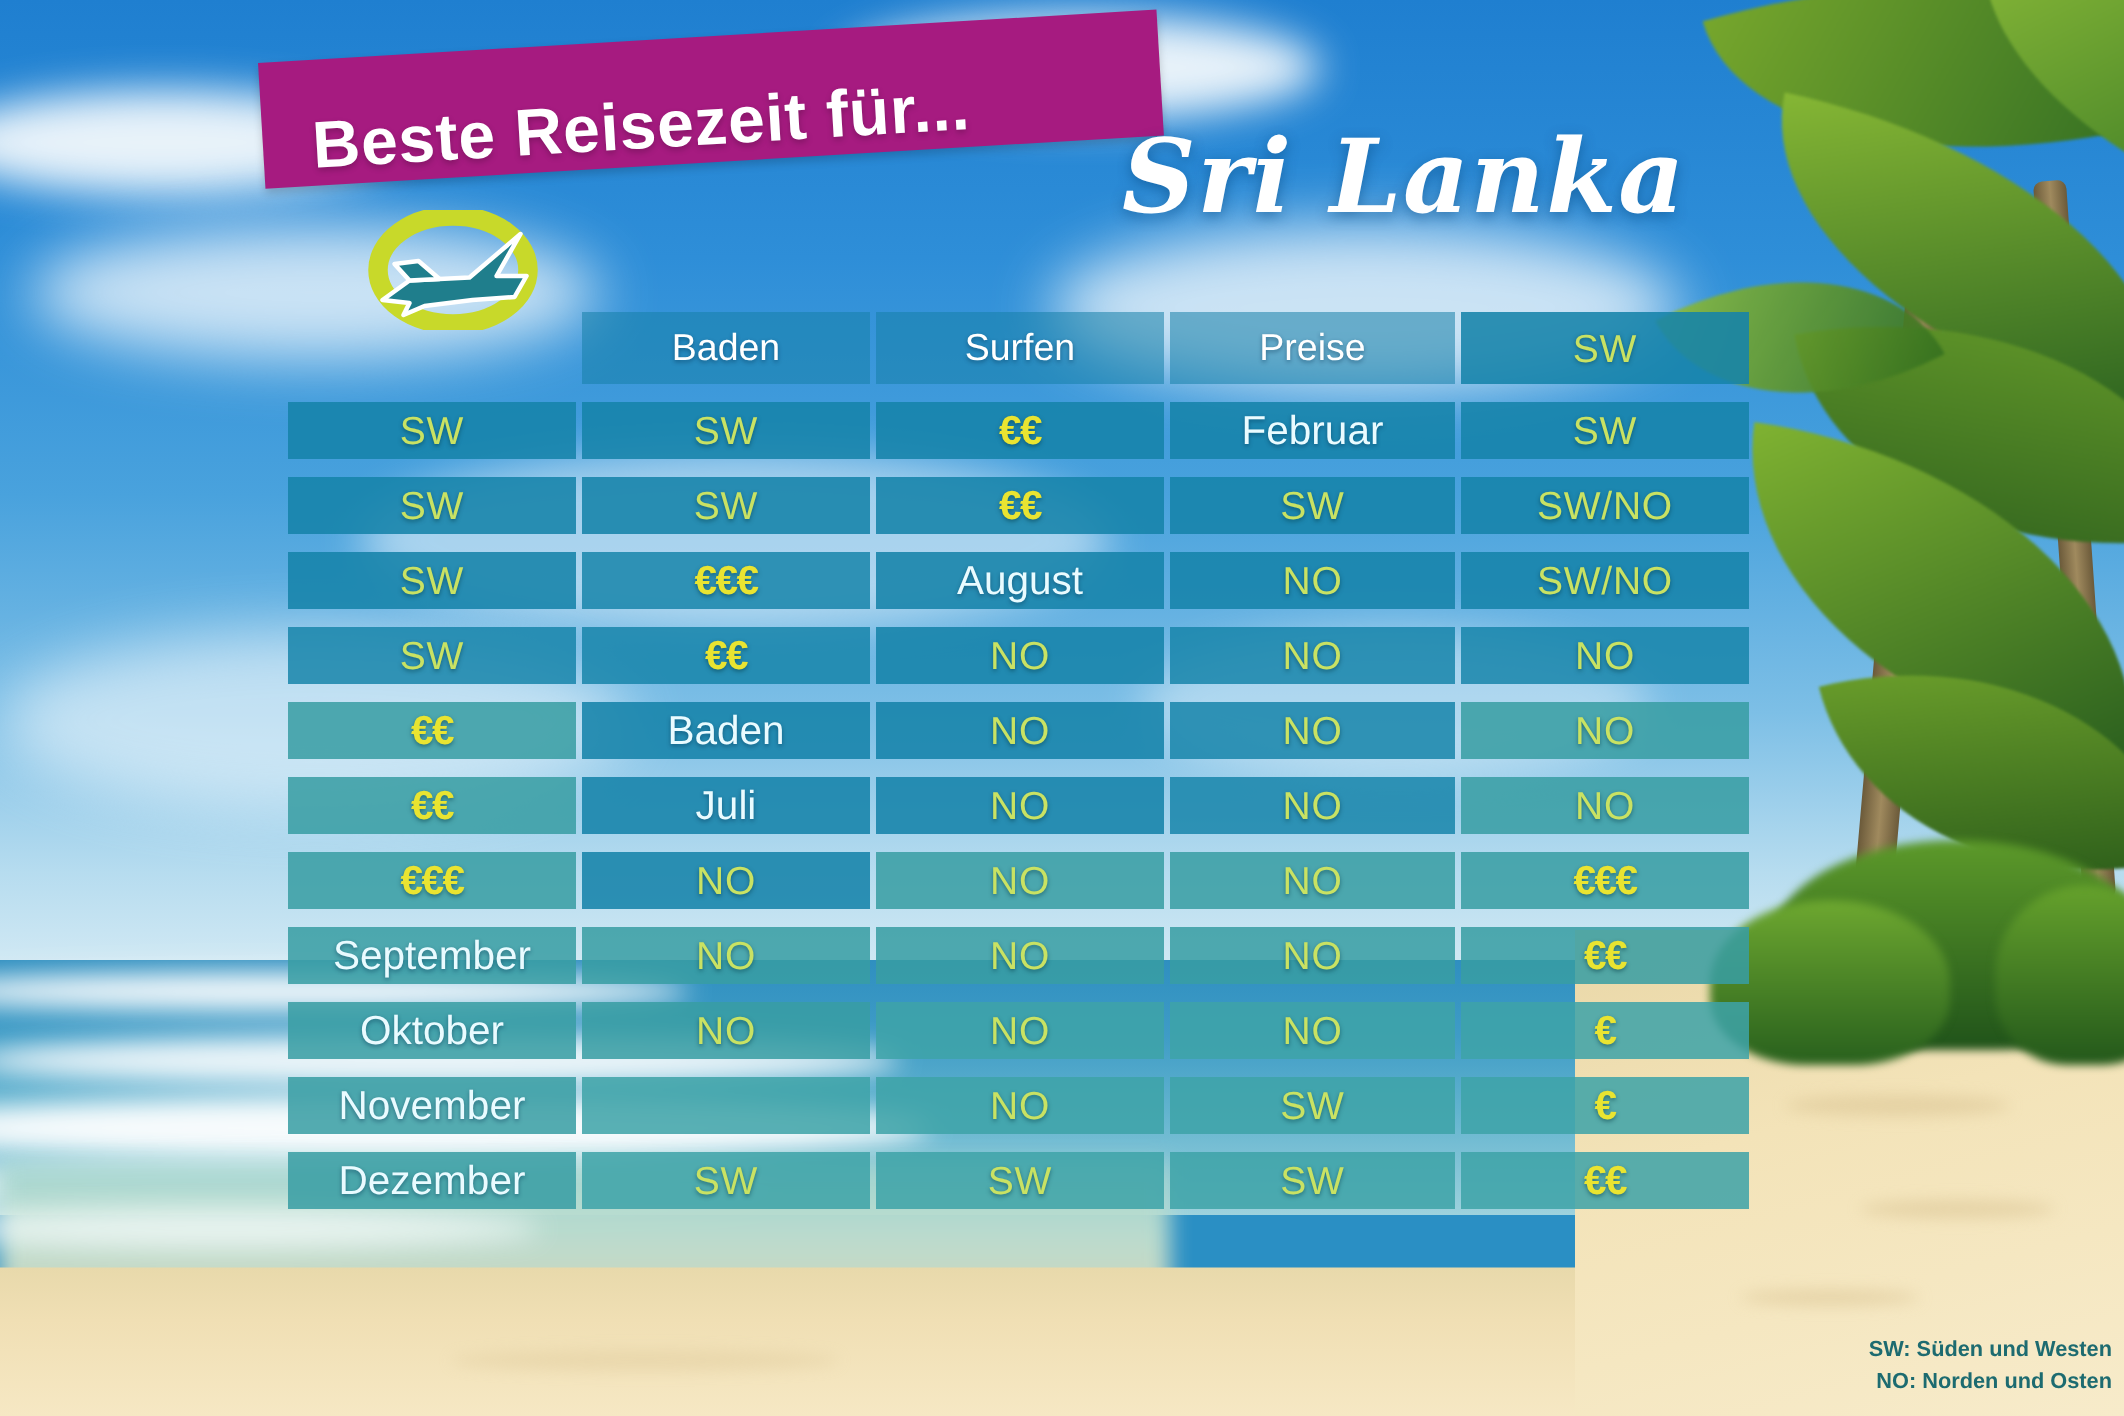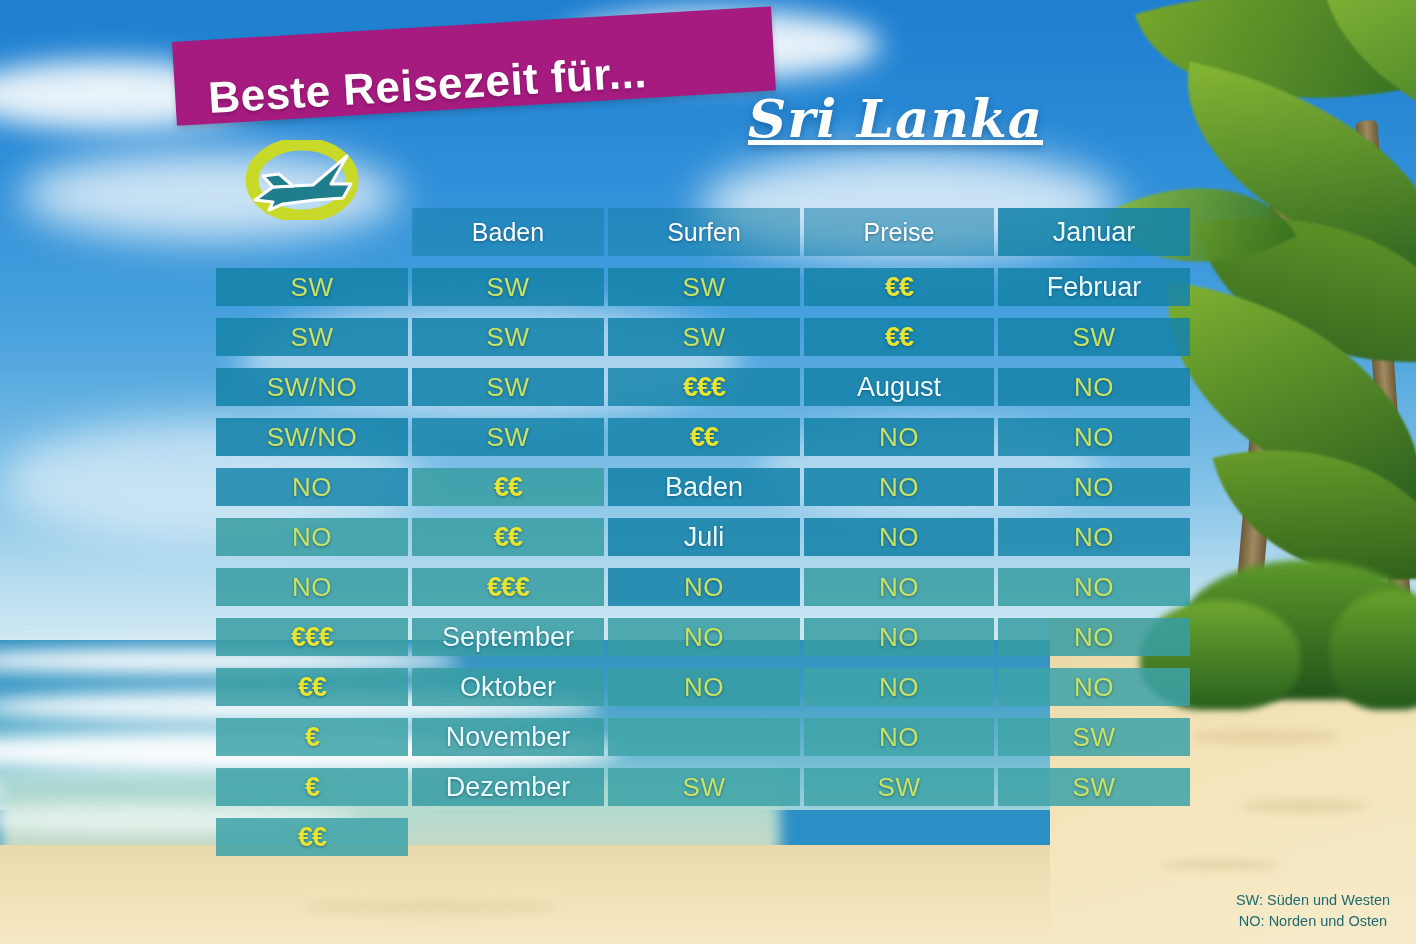--- a/index.html
+++ b/index.html
@@ -51,34 +51,33 @@
   }
   #banner-text{
     position:absolute;left:206px;top:58px;width:560px;height:80px;
     transform:rotate(-3.4deg);transform-origin:left top;
     color:#fff;font-size:44px;font-weight:700;letter-spacing:.5px;
     line-height:80px;white-space:nowrap;
     text-shadow:0 2px 4px rgba(0,0,0,.22);
   }
   #destination{
     position:absolute;left:748px;top:78px;
-    color:#ffffff;font-size:53px;line-height:80px;
+    color:#ffffff;font-size:68px;line-height:80px;
     font-family:"DejaVu Serif",serif;font-style:italic;font-weight:700;
     letter-spacing:1px;white-space:nowrap;
     text-shadow:0 3px 9px rgba(0,60,110,.45);
-    text-decoration:underline;
   }
 
   
   #logo{position:absolute;left:243px;top:140px;width:118px;height:80px;}
   #logo svg{display:block;}
 
   
   #table{
-    position:absolute;left:216px;top:208px;width:958px;height:648px;
+    position:absolute;left:192px;top:208px;width:958px;height:648px;
     display:grid;
     grid-template-columns:192px 192px 192px 190px 192px;
     grid-template-rows:48px repeat(12,1fr);
     gap:12px 4px;
   }
   .cell{
     display:flex;align-items:center;justify-content:center;
     font-size:25px;color:#eaf9ff;white-space:nowrap;
     text-shadow:0 1px 3px rgba(0,40,70,.45);
   }
@@ -91,22 +90,22 @@
   .c-teal2{background:rgba(62,163,168,.86);}
   .month{font-size:27px;color:#e9fbff;}
   .val{color:#C9E263;font-weight:400;font-size:26px;letter-spacing:.5px;
        text-shadow:0 1px 3px rgba(0,50,60,.5);}
   .price{color:#E9E431;font-weight:700;font-size:27px;letter-spacing:-1px;
          text-shadow:0 1px 3px rgba(0,50,60,.5);}
 
   
   #legend{
     position:absolute;left:1218px;top:890px;width:190px;
-    color:#1d6b70;font-size:14.5px;font-weight:400;line-height:21px;
-    text-align:center;white-space:nowrap;
+    color:#1d6b70;font-size:14.5px;font-weight:700;line-height:21px;
+    text-align:right;white-space:nowrap;
   }
 </style>
 </head>
 <body>
 
 <div id="stage">
 
   <div class="bg">
     <div class="sky"></div>
 
@@ -163,21 +162,20 @@
     </svg>
   </div>
 
   <div id="table">
 
     <div class="cell hdr spacer"></div>
     <div class="cell hdr">Baden</div>
     <div class="cell hdr">Surfen</div>
     <div class="cell hdr">Preise</div>
 
-    <div class="cell c-blue month">Januar</div>
     <div class="cell c-blue val">SW</div>
     <div class="cell c-blue val">SW</div>
     <div class="cell c-blue val">SW</div>
     <div class="cell c-blue price">€€</div>
 
     <div class="cell c-blue month">Februar</div>
     <div class="cell c-blue val">SW</div>
     <div class="cell c-blue val">SW</div>
     <div class="cell c-blue val">SW</div>
     <div class="cell c-blue price">€€</div>

